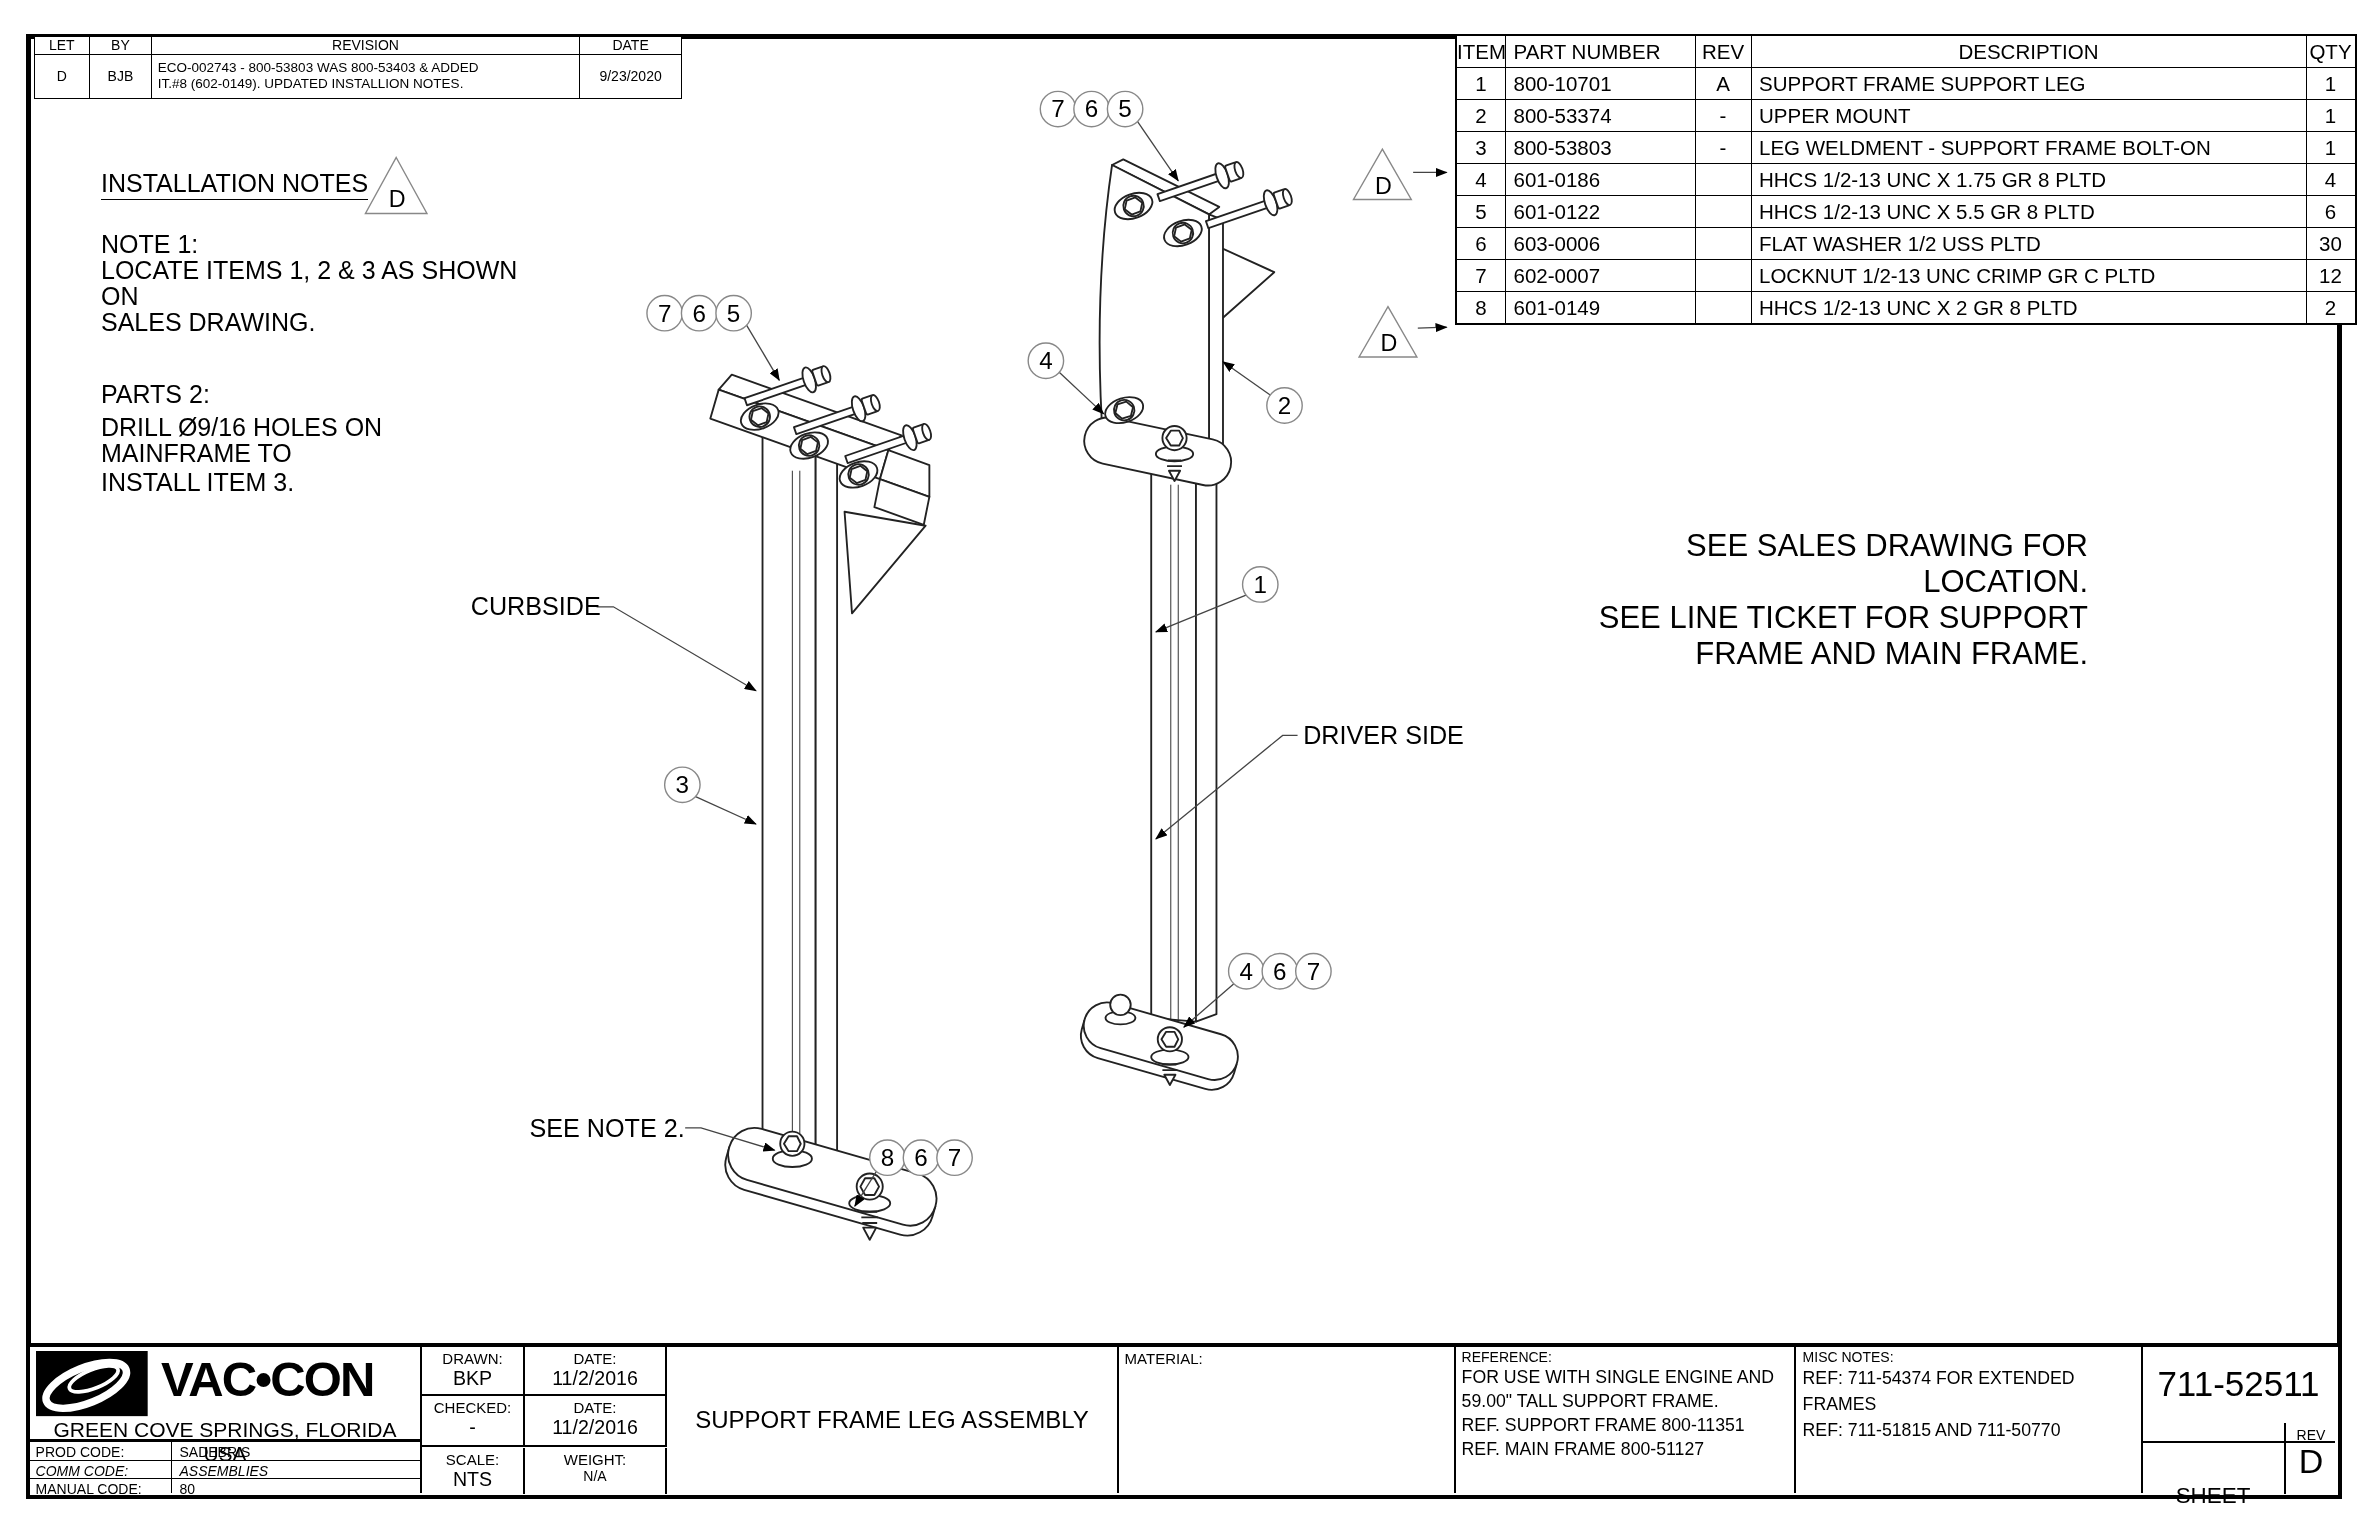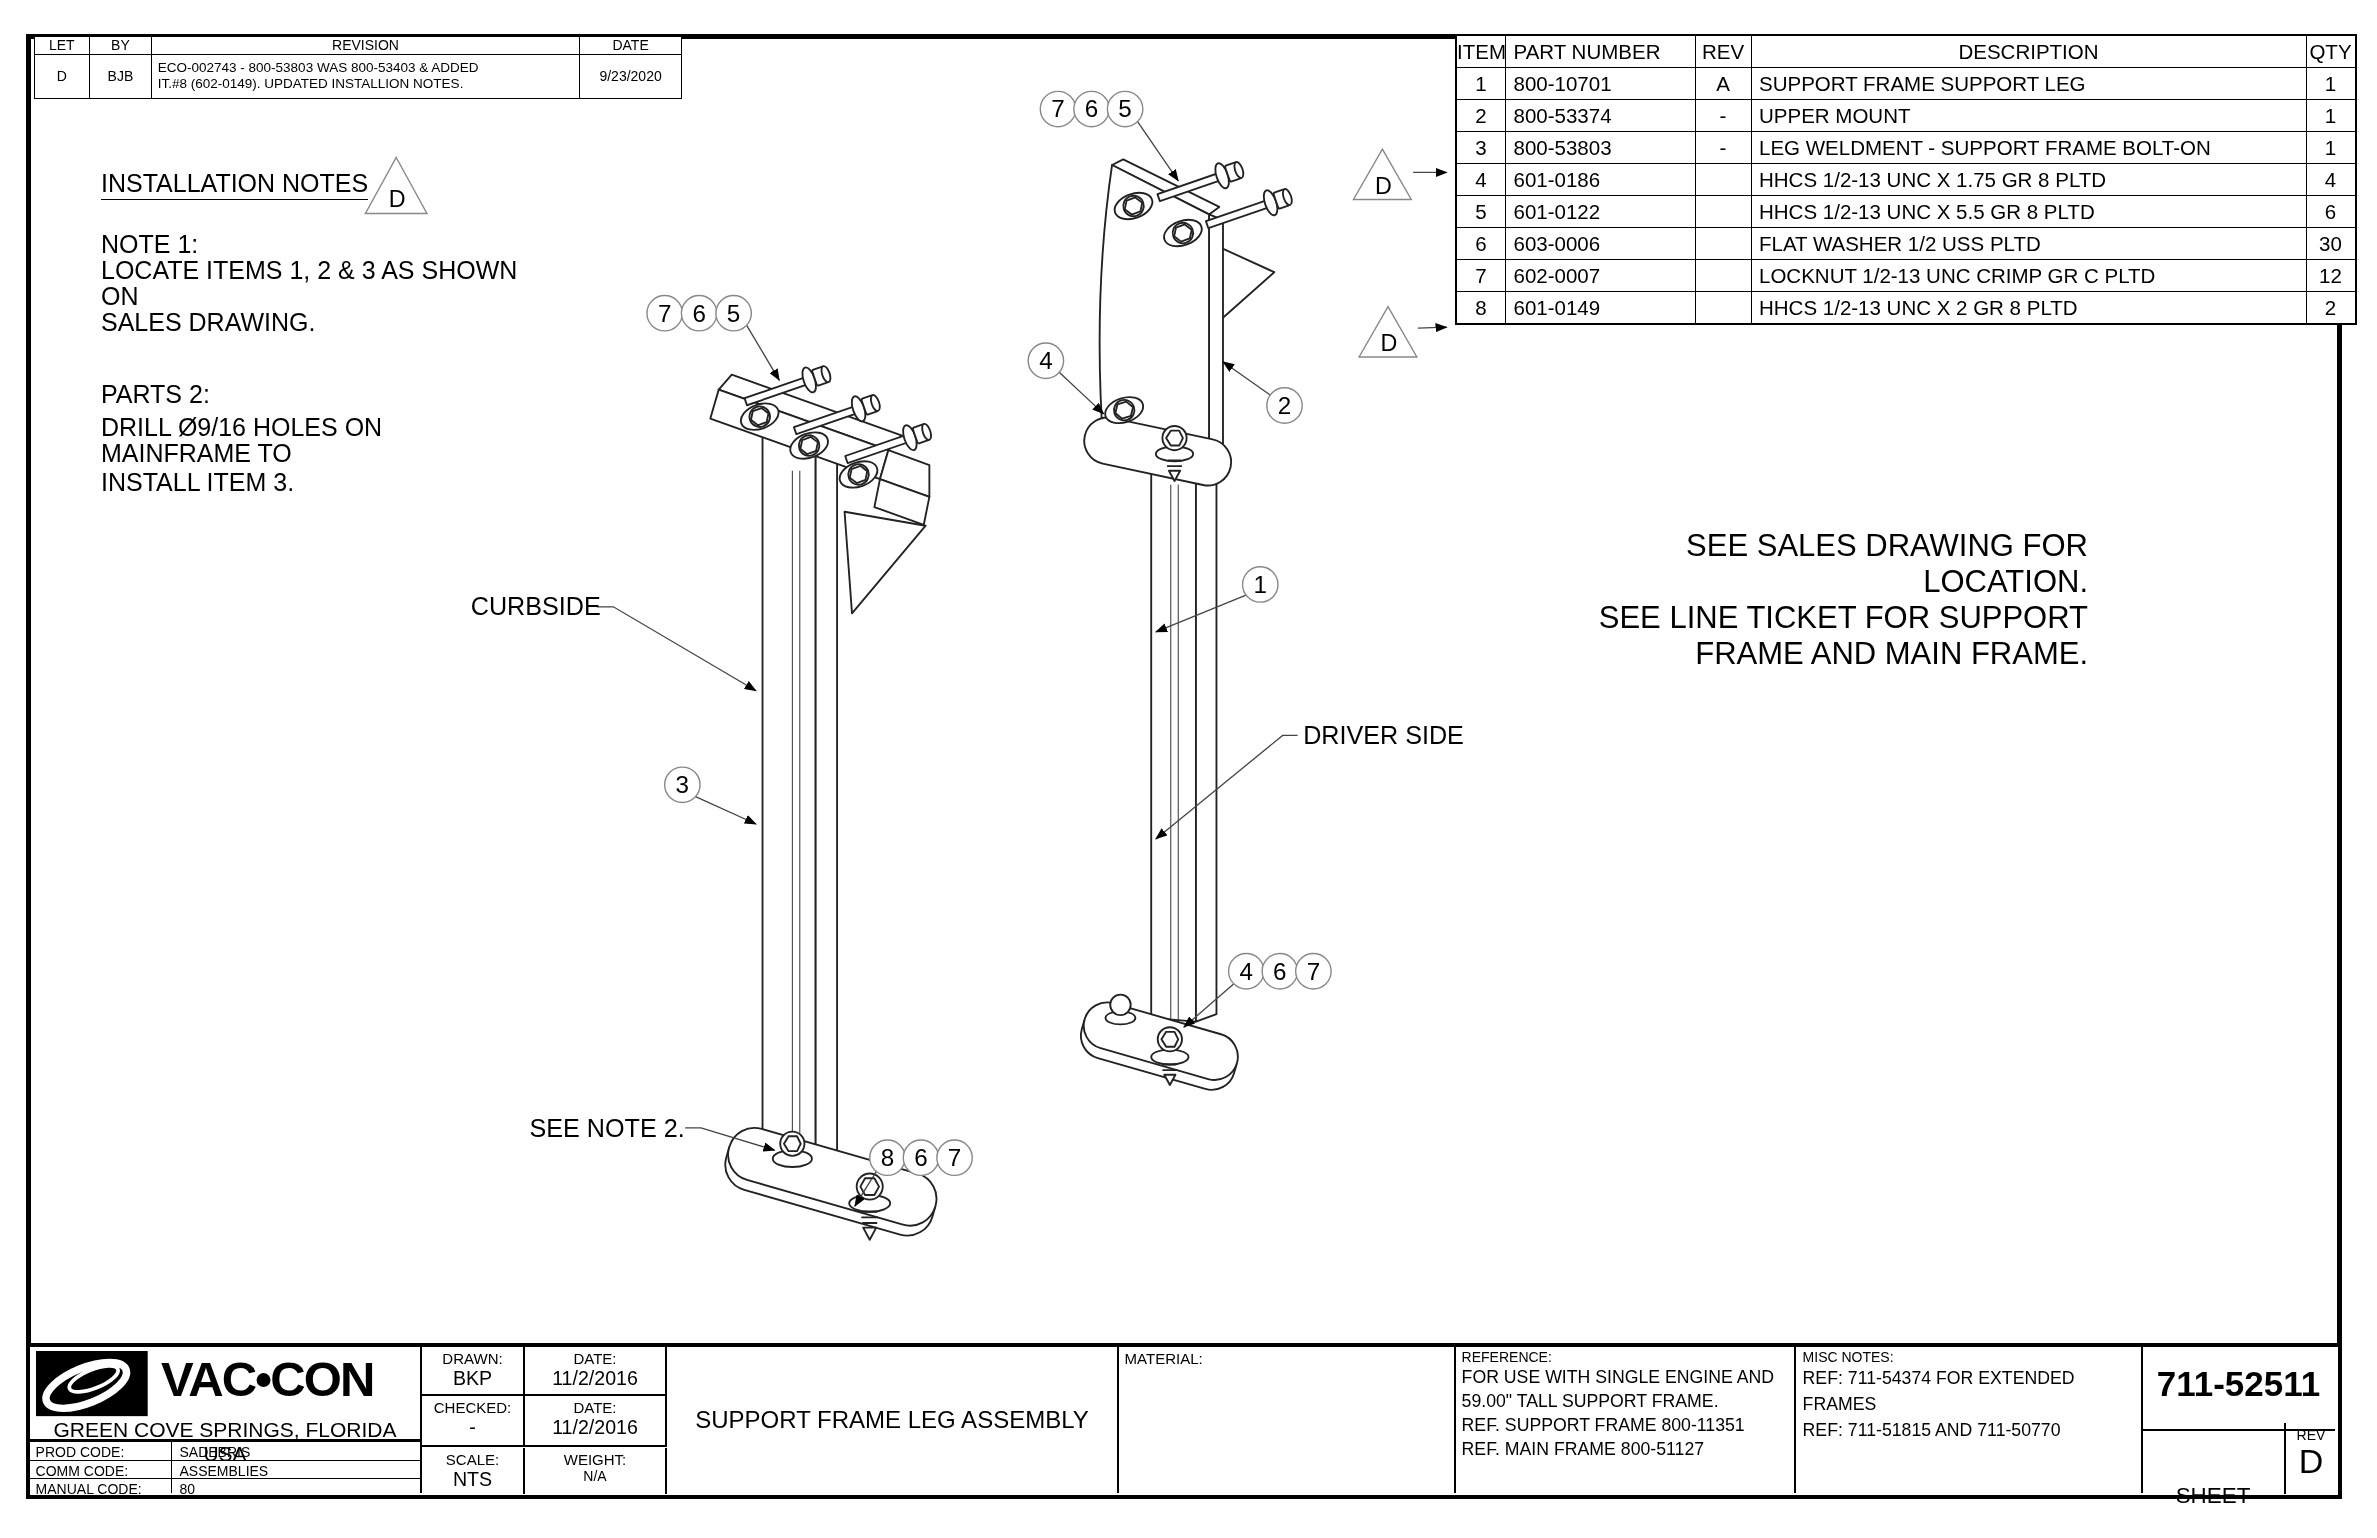--- a/index.html
+++ b/index.html
@@ -347,21 +347,21 @@
       </g>
     </svg>
     <div id="vaccon-text">VAC•CON</div>
     <div id="green-cove">GREEN COVE SPRINGS, FLORIDA USA</div>
   </div>
 
   <div class="code-row bR" style="left:0;top:94px;width:392px;height:18.6px;">
     <div class="code-label">PROD CODE:</div>
     <div class="code-value">SADEBRIS</div>
   </div>
-  <div class="code-row bR" style="left:0;top:113px;width:392px;height:18.6px;">
+  <div class="code-row bR" style="left:0;top:113px;width:392px;height:18.6px;font-style:italic;">
     <div class="code-label">COMM CODE:</div>
     <div class="code-value">ASSEMBLIES</div>
   </div>
   <div class="code-row bR" style="left:0;top:131px;width:392px;height:15px;">
     <div class="code-label">MANUAL CODE:</div>
     <div class="code-value">80</div>
   </div>
 
   <div class="tb-cell bR bB" style="left:392px;top:0;width:103px;height:49px;">
     <div class="tb-label">DRAWN:</div>
@@ -408,21 +408,21 @@
 
   <div class="tb-cell bR" style="left:1767px;top:0;width:346px;height:146px;padding:1.9px 5.6px;">
     <div class="small-cap">MISC NOTES:</div>
     <div class="ref-lines" style="line-height:26px;">
       <div>REF: 711-54374 FOR EXTENDED</div>
       <div>FRAMES</div>
       <div>REF: 711-51815 AND 711-50770</div>
     </div>
   </div>
 
-  <div class="tb-cell bB" style="left:2112px;top:0;width:193px;height:84px;font-weight:bold;">
+  <div class="tb-cell bB" style="left:2112px;top:0;width:193px;height:96px;">
     <div id="dwg-number">711-52511</div>
   </div>
   <div class="tb-cell bR" style="left:2112px;top:76px;width:144px;height:71px;">
     <div id="sheet-cell">
       <div>SHEET</div>
       
     </div>
   </div>
   <div class="tb-cell" style="left:2257px;top:76px;width:48px;height:71px;">
     <div id="rev-cell-label">REV</div>

